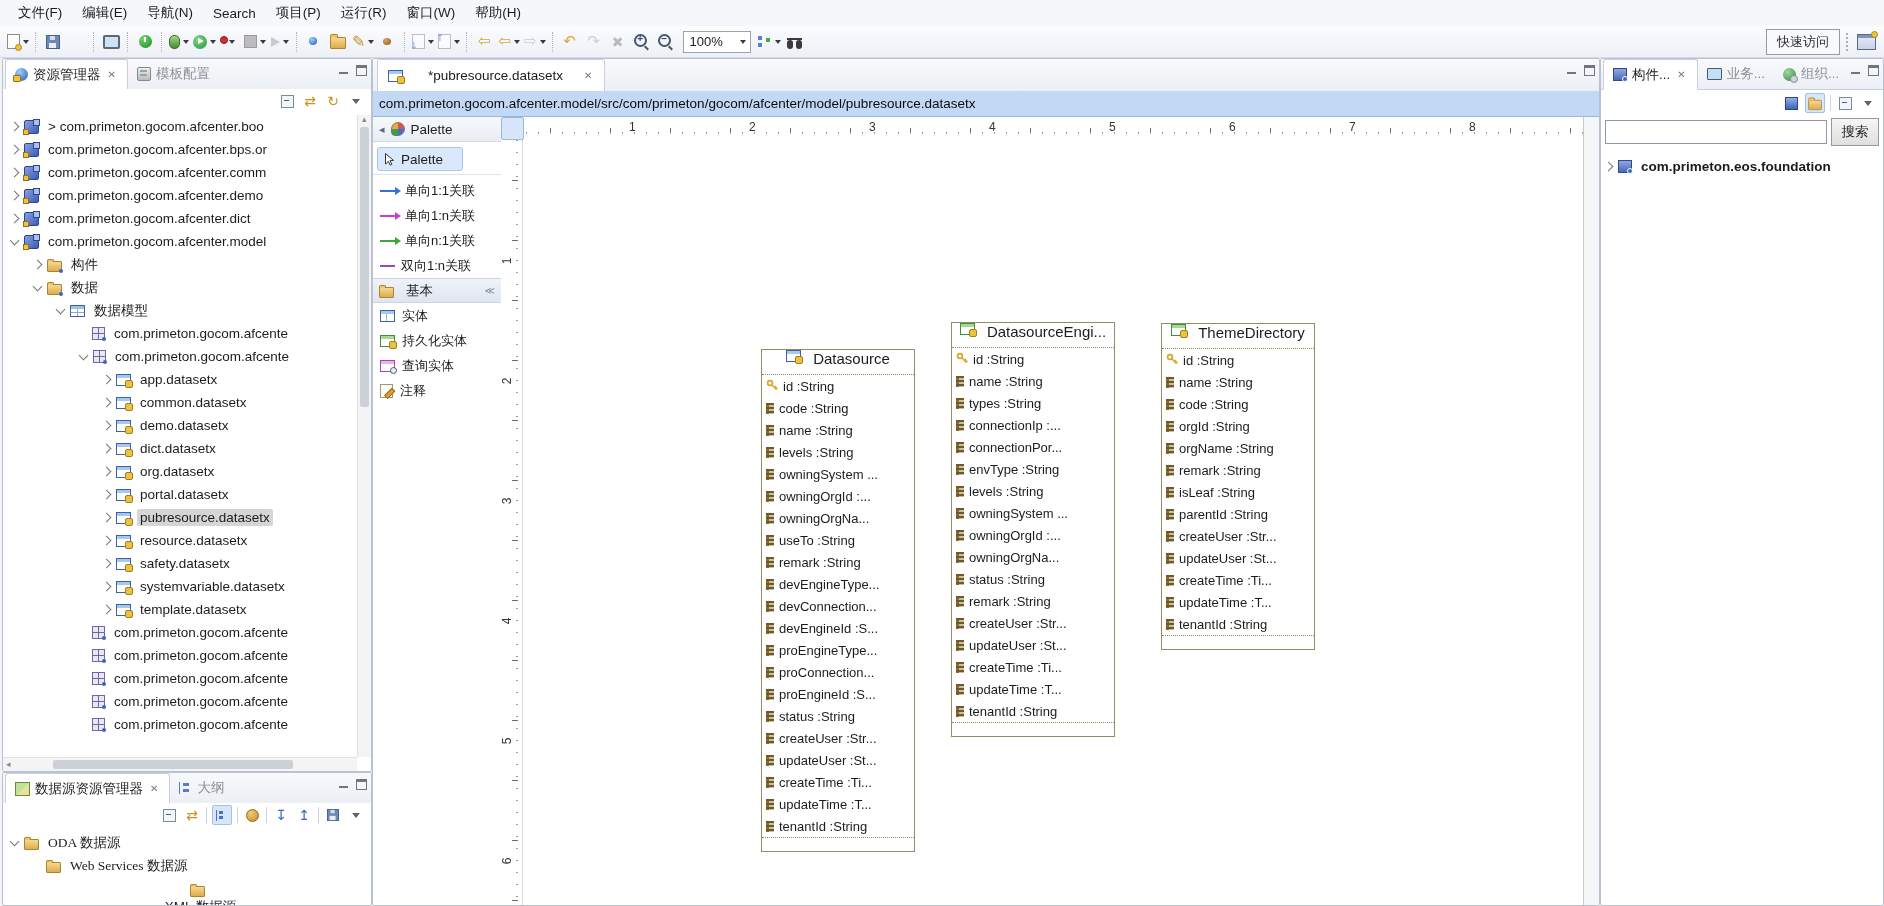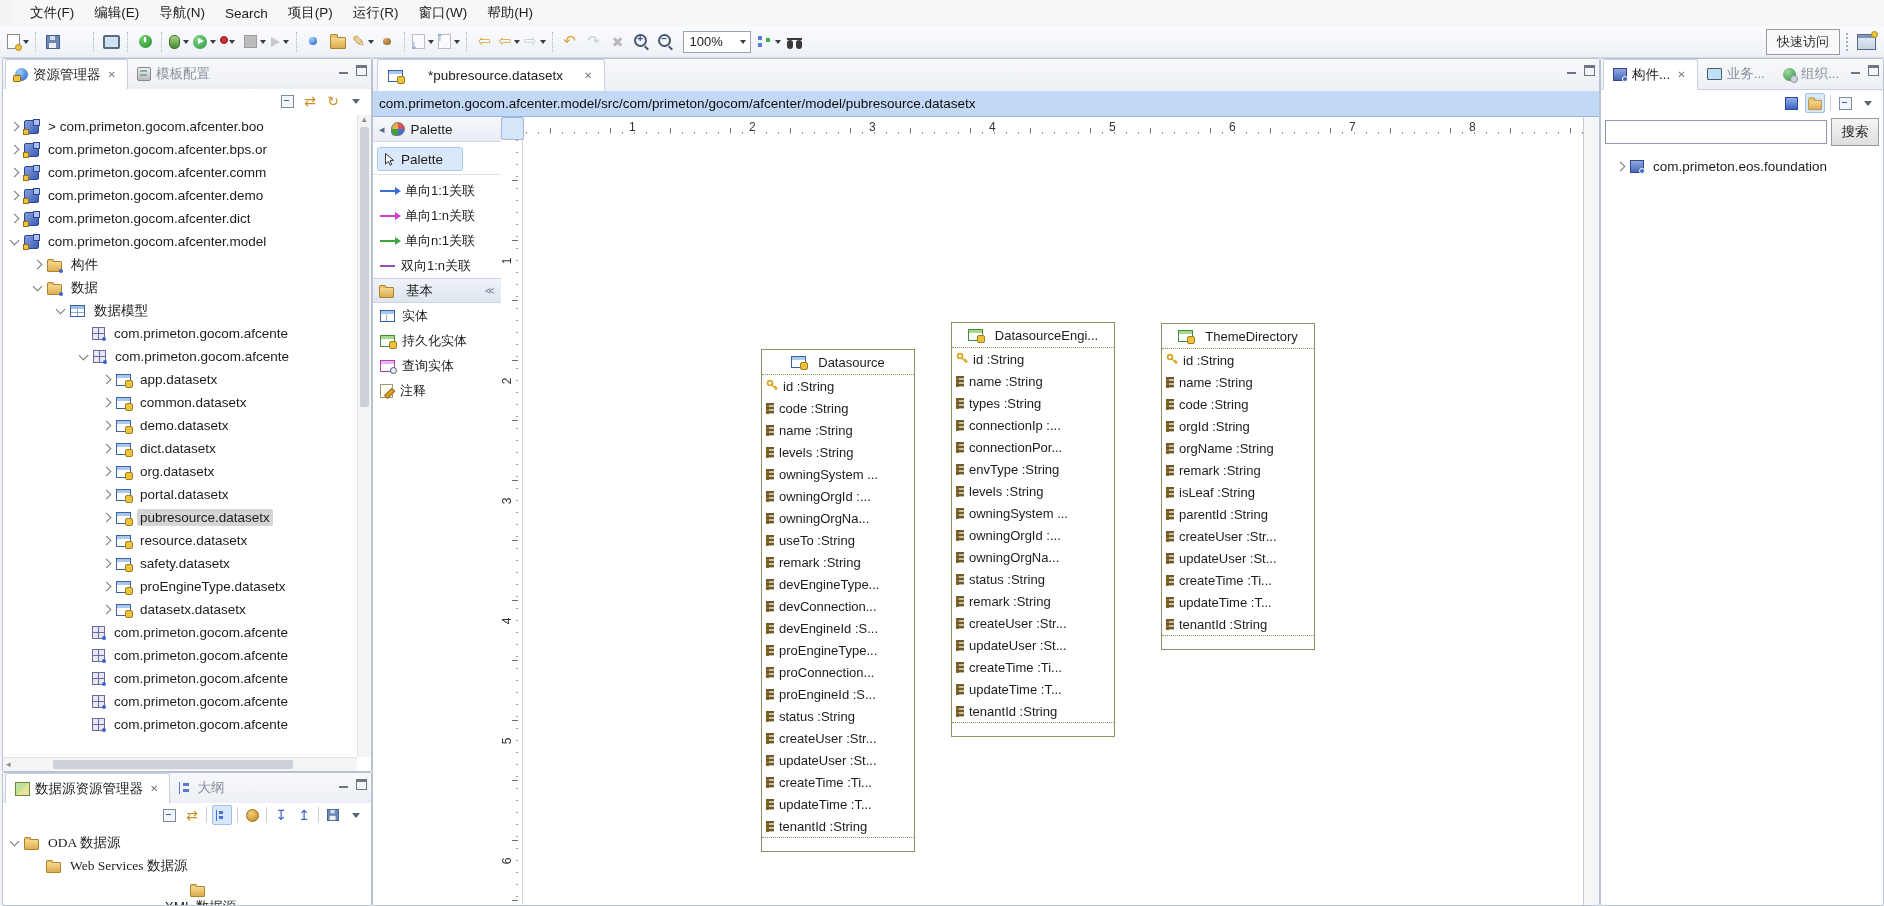--- a/index.html
+++ b/index.html
@@ -1,20 +1,20 @@
 <!DOCTYPE html>
 <html><head>
 <meta charset="utf-8">
 <style>
   html,body{margin:0;padding:0;background:#e8e8e8}
   #root{position:relative;width:1884px;height:906px;background:#f2f3f5;
         font-family:"Liberation Sans","DejaVu Sans",sans-serif;font-size:13px;color:#1c1c1c;overflow:hidden}
   .glyph{font-family:"DejaVu Sans",sans-serif;line-height:1}
   
-  .menubar{position:absolute;left:12px;top:0;right:0;height:26px;background:#f6f7f9;border-bottom:1px solid #e2e2e2;display:flex;align-items:center;padding-left:8px}
+  .menubar{position:absolute;left:0;top:0;right:0;height:26px;background:#f6f7f9;border-bottom:1px solid #e2e2e2;display:flex;align-items:center;padding-left:8px}
   .menu-item{padding:4px 10px;font-size:13.5px;cursor:default}
   
   .toolbar{position:absolute;top:26px;left:0;right:0;height:31px;background:linear-gradient(#fbfcfe,#edf0f6);border-bottom:1px solid #d4dae4;display:flex;align-items:center;padding-left:5px}
   .tb-item{height:24px;min-width:20px;display:flex;align-items:center;justify-content:center;padding:0 2px;border-radius:3px;position:relative}
   .tb-sep{width:1px;height:20px;border-left:1px dotted #aeb4c2;margin:0 4px}
   .caret{width:0;height:0;border-left:3px solid transparent;border-right:3px solid transparent;border-top:4px solid #3c3c3c;margin-left:3px}
   .ki{display:inline-block;position:relative}
   .k-new{width:11px;height:13px;background:#fdfdfd;border:1px solid #8a8a8a}
   .k-new::after{content:"";position:absolute;right:-3px;bottom:-3px;width:5px;height:5px;background:#f2c237;border:1px solid #ad851d;border-radius:50%}
   .k-save{width:12px;height:12px;background:#6b88b8;border:1px solid #44608f;position:relative}
@@ -141,21 +141,21 @@
     background-size:100% 2px,100% 6px;background-position:1px 15px,49px 11px;background-repeat:no-repeat}
   .hruler span{position:absolute;top:3px;font-size:12px;color:#333}
   .vruler{position:absolute;left:128px;top:80px;bottom:0;width:21px;background:#fff;border-right:1px solid #d8d8d8;
     background-image:repeating-linear-gradient(180deg,#9a9a9a 0 1px,rgba(0,0,0,0) 1px 12px),repeating-linear-gradient(180deg,#6e6e6e 0 1px,rgba(0,0,0,0) 1px 60px);
     background-size:2px 100%,6px 100%;background-position:15px 1px,11px 41px;background-repeat:no-repeat}
   .vruler span{position:absolute;left:3px;font-size:12px;color:#333;transform:rotate(-90deg)}
   .canvas{position:absolute;left:150px;top:80px;right:16px;bottom:0;background:#fff;overflow:hidden}
   .canvas-gutter{position:absolute;right:0;top:58px;bottom:0;width:15px;background:#f5f6f8;border-left:1px solid #c4ccd8}
   
   .entity{position:absolute;background:#fff;border:1px solid #8f8f62}
-  .ehead{height:24px;display:flex;align-items:center;justify-content:center;gap:12px;border-bottom:1px dotted #8f8f62;font-size:13px;padding:0 4px;white-space:nowrap;overflow:hidden}
+  .ehead{height:24px;display:flex;justify-content:center;gap:12px;border-bottom:1px dotted #8f8f62;font-size:15px;padding:0 4px;white-space:nowrap;overflow:hidden}
   .eh{width:13px;height:10px;border:1px solid;position:relative;flex:none}
   .eh::after{content:"";position:absolute;right:-3px;bottom:-3px;width:6px;height:6px;background:#eec23e;border:1px solid #a08018;border-radius:2px}
   .eh-blue{border-color:#3a62a8;background:linear-gradient(#aac8ee 0 3px,#fff 3px)}
   .eh-green{border-color:#3f8f3f;background:linear-gradient(#a6d98c 0 3px,#fff 3px)}
   .erow{height:22px;display:flex;align-items:center;gap:5px;padding:0 4px;font-size:13px;white-space:nowrap;overflow:hidden}
   .efoot{height:13px;border-top:1px dotted #8f8f62}
   .fld{width:8px;height:11px;flex:none;background:repeating-linear-gradient(180deg,#6e5a28 0 2px,rgba(0,0,0,0) 2px 4px),linear-gradient(90deg,#8a6a30 0 3px,#c8c0a0 3px)}
   .keyic{flex:none}
   
   .search-row{position:absolute;left:4px;right:4px;top:60px;height:26px;display:flex;align-items:center;gap:4px}
@@ -432,26 +432,26 @@
           <span class="lbl">resource.datasetx</span>
         </div>
         <div class="trow" style="padding-left: 96px;">
           <span class="chev r"></span>
           <span class="ticon ti-dataset"></span>
           <span class="lbl">safety.datasetx</span>
         </div>
         <div class="trow" style="padding-left: 96px;">
           <span class="chev r"></span>
           <span class="ticon ti-dataset"></span>
-          <span class="lbl">proEngineType.datasetx</span>
-        </div>
-        <div class="trow" style="padding-left: 96px;">
-          <span class="chev r"></span>
-          <span class="ticon ti-dataset"></span>
-          <span class="lbl">datasetx.datasetx</span>
+          <span class="lbl">systemvariable.datasetx</span>
+        </div>
+        <div class="trow" style="padding-left: 96px;">
+          <span class="chev r"></span>
+          <span class="ticon ti-dataset"></span>
+          <span class="lbl">template.datasetx</span>
         </div>
         <div class="trow" style="padding-left: 73px;">
           <span class="chev none"></span>
           <span class="ticon ti-model"></span>
           <span class="lbl">com.primeton.gocom.afcente</span>
         </div>
         <div class="trow" style="padding-left: 73px;">
           <span class="chev none"></span>
           <span class="ticon ti-model"></span>
           <span class="lbl">com.primeton.gocom.afcente</span>
@@ -916,21 +916,21 @@
         </div>
         <div class="vt-ic">
           <span class="v-vmenu"></span>
         </div>
       </div>
     <div class="search-row">
       <input class="search-input" value="" style="">
       <div class="search-btn">搜索</div>
     </div>
     <div class="tree" id="right-tree" style="left:0;top:96px;right:0;bottom:0">
-        <div class="trow" style="padding-left: 12px;">
+        <div class="trow" style="padding-left: 0; font-weight: bold;">
           <span class="chev r"></span>
           <span class="ticon ti-comp"></span>
           <span class="lbl">com.primeton.eos.foundation</span>
         </div>
       </div>
   </div>
 
 </div>
 
 </body></html>

